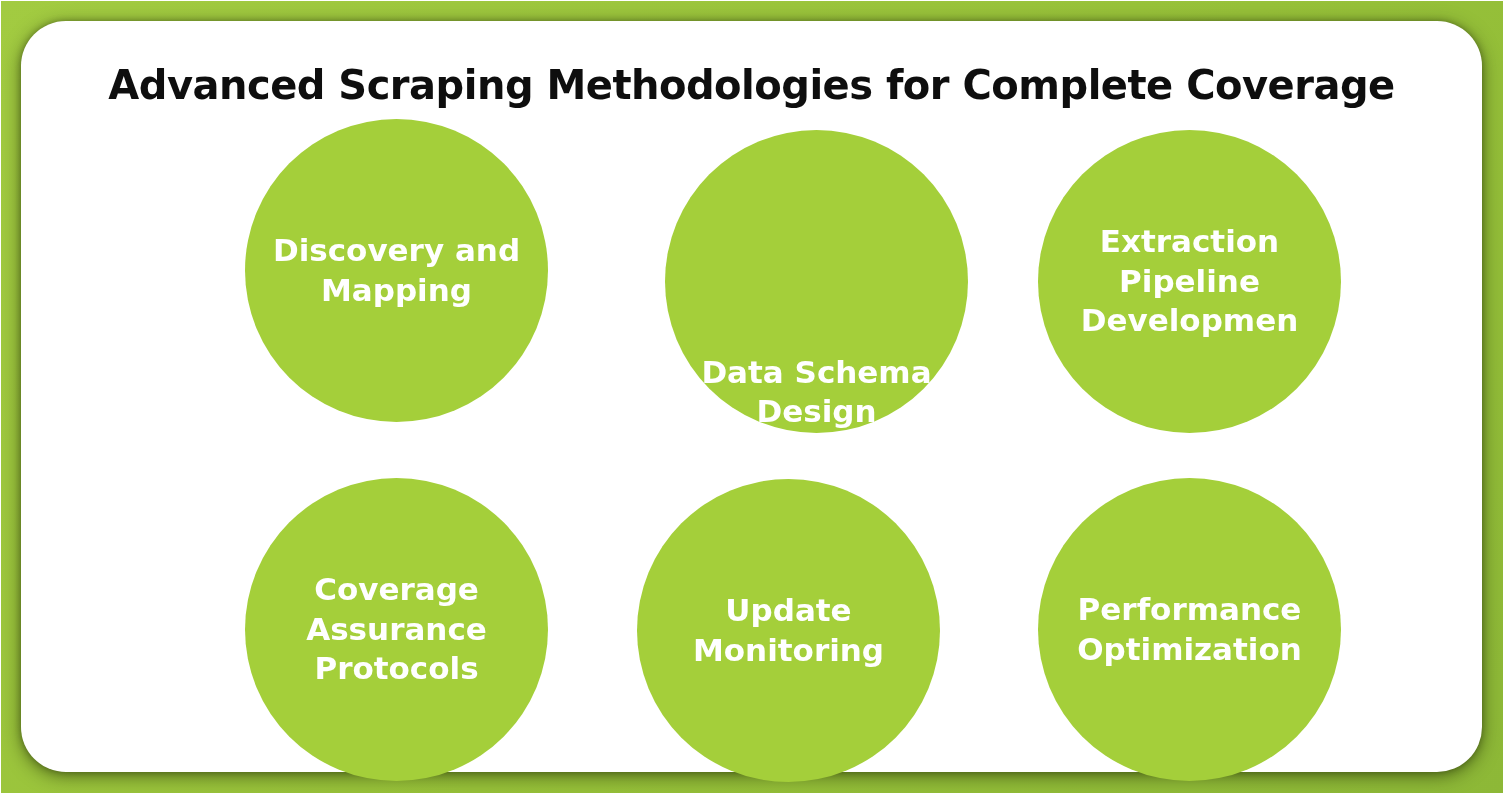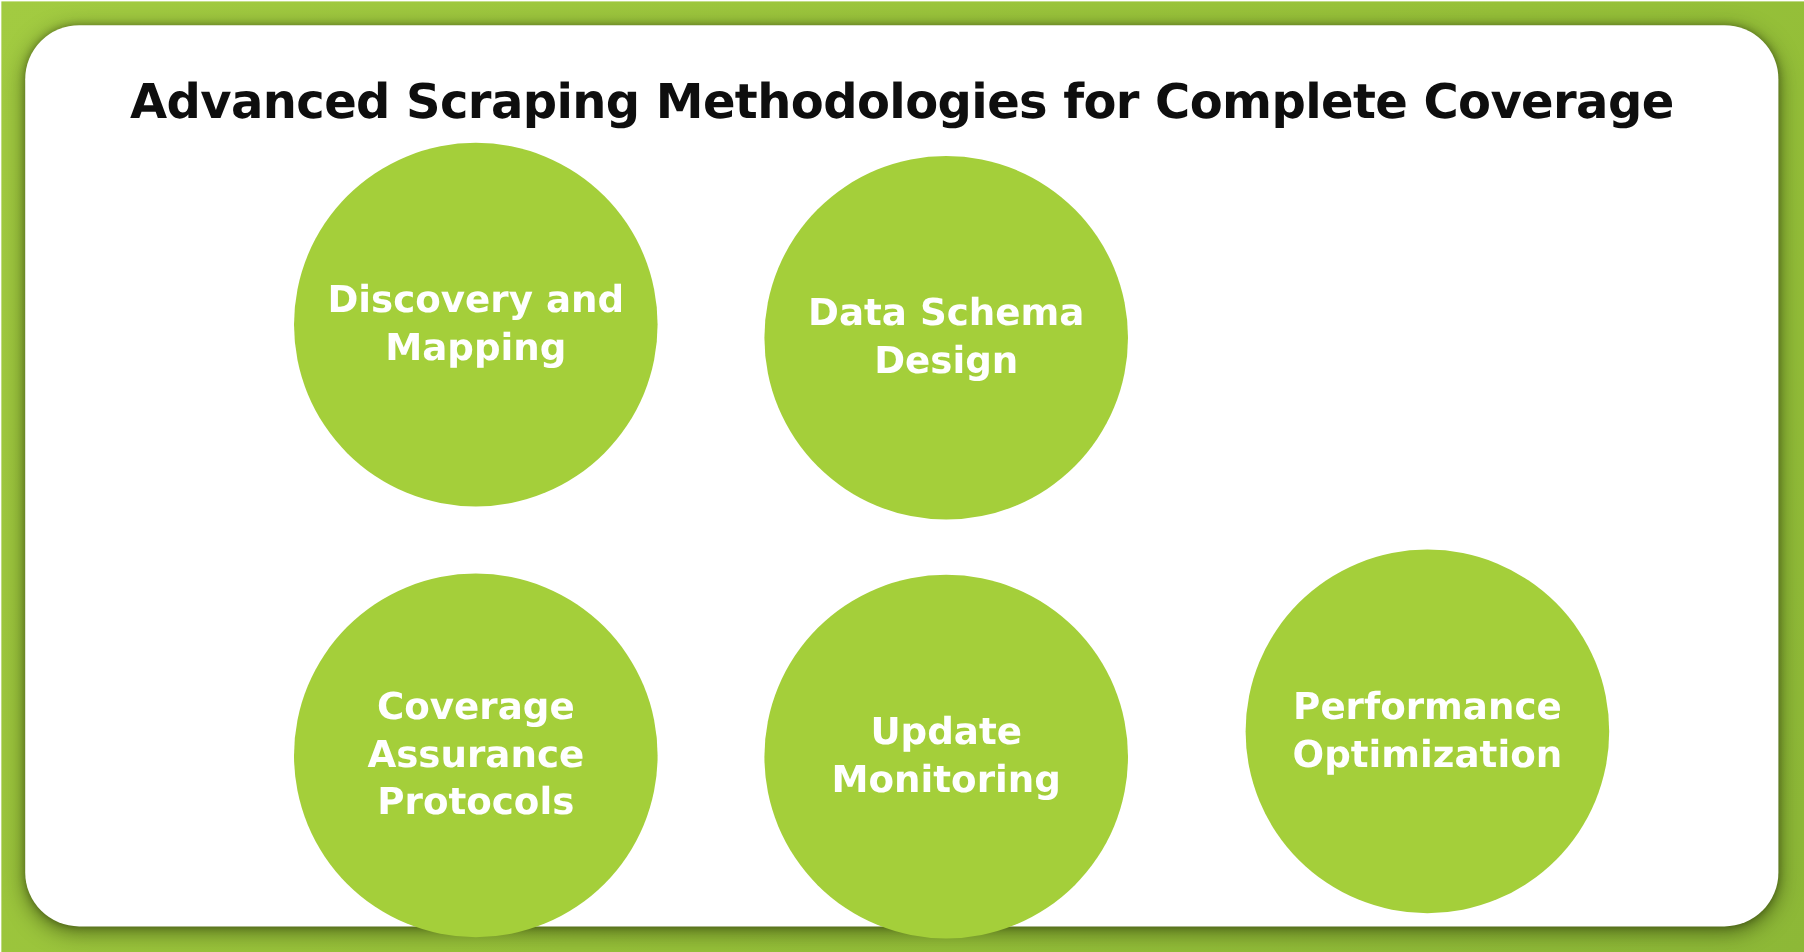--- a/index.html
+++ b/index.html
@@ -44,41 +44,46 @@
   .circle .label {
     color: #ffffff;
     font-size: 31px;
     font-weight: bold;
     line-height: 1.28;
     white-space: pre-line;
     padding: 0 14px;
   }
   
   .c1 { left: 224px; top: 98px; }
-  .c2 { left: 616px; top: 109px; }
+  .c2 { left: 644px; top: 109px; align-items: flex-end; }
   .c3 { left: 1017px; top: 109px; }
   
   .c4 { left: 224px; top: 457px; }
   .c5 { left: 616px; top: 458px; }
-  .c6 { left: 1017px; top: 437px; align-items: center; }
+  .c6 { left: 1017px; top: 457px; align-items: center; }
 </style>
 </head>
 <body>
 
 <div class="frame">
   <div class="card">
     <h1 class="title">Advanced Scraping Methodologies for Complete Coverage</h1>
 
     <div class="circle c1">
       <span class="label">Discovery and
 Mapping</span>
     </div>
     <div class="circle c2">
       <span class="label">Data Schema
 Design</span>
+    </div>
+    <div class="circle c3">
+      <span class="label">Extraction
+Pipeline
+Developmen</span>
     </div>
     <div class="circle c4">
       <span class="label">Coverage
 Assurance
 Protocols</span>
     </div>
     <div class="circle c5">
       <span class="label">Update
 Monitoring</span>
     </div>

